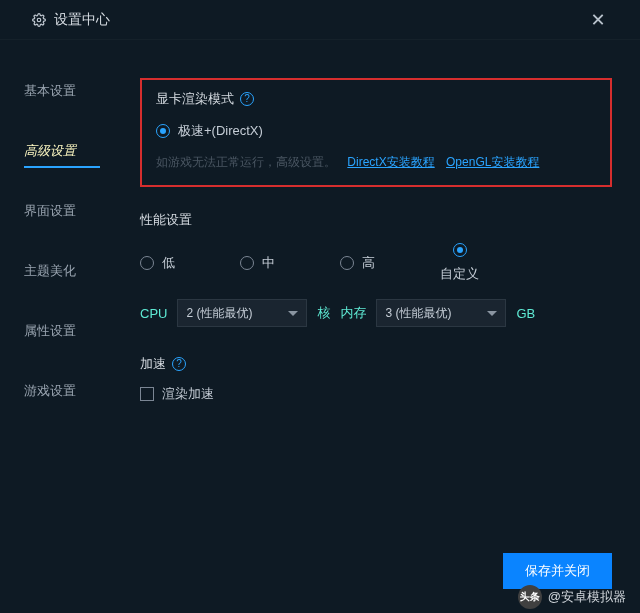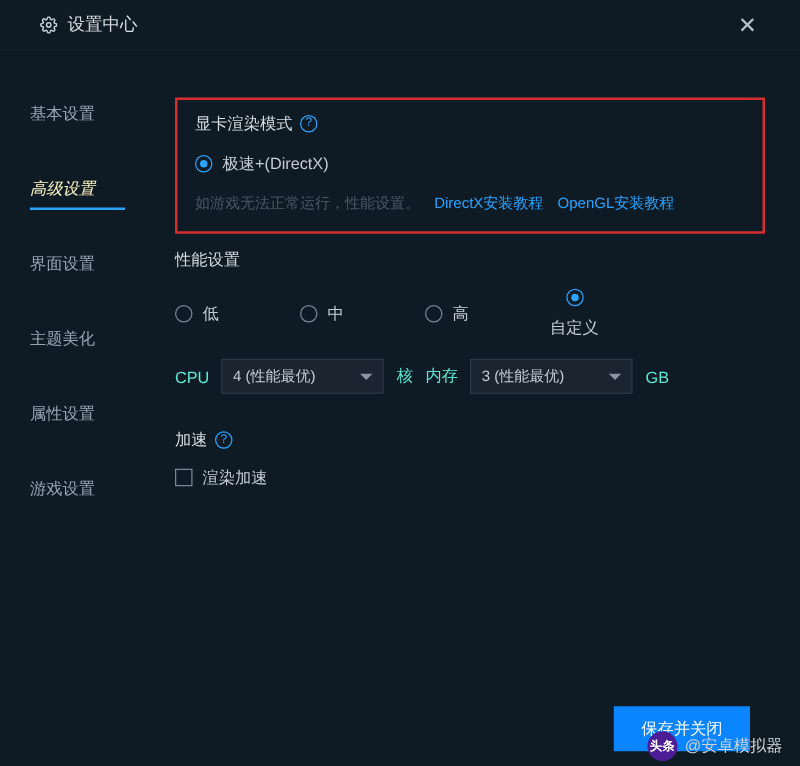--- a/index.html
+++ b/index.html
@@ -67,21 +67,21 @@
     height: 2px;
     background: #2aa4ff;
   }
   .main {
     flex: 1;
     padding: 8px 28px 0 10px;
   }
   .highlight-box {
     border: 2px solid #d62e2e;
     padding: 10px 12px 14px 14px;
-    margin-bottom: 12px;
+    margin-bottom: 24px;
   }
   .section-title {
     color: #d6dce2;
     font-size: 13px;
     display: flex;
     align-items: center;
     gap: 6px;
     margin-bottom: 14px;
   }
   .help-icon {
@@ -124,20 +124,21 @@
     background: #2aa4ff;
     border-radius: 50%;
     top: 3px; left: 3px;
   }
   .hint-row {
     font-size: 12px;
     color: #4a5662;
   }
   .hint-row a {
     color: #2aa4ff;
+    text-decoration: underline;
     margin-left: 8px;
     cursor: pointer;
   }
   .perf-section { margin-bottom: 28px; }
   .perf-radios {
     display: flex;
     align-items: center;
     margin-bottom: 16px;
   }
   .perf-radios .radio { width: 100px; }
@@ -179,23 +180,22 @@
   .checkbox .box {
     width: 14px; height: 14px;
     border: 1.5px solid #7b8694;
   }
   .footer {
     position: absolute;
     bottom: 0;
     left: 0; right: 0;
     height: 60px;
     display: flex;
-    align-items: center;
     justify-content: flex-end;
-    padding-right: 40px;
+    padding-right: 28px;
   }
   .save-btn {
     background: #0a84ff;
     color: #fff;
     border: none;
     height: 36px;
     padding: 0 22px;
     font-size: 13px;
     cursor: pointer;
   }
@@ -206,21 +206,21 @@
     color: #cfd5da;
     font-size: 13px;
     display: flex;
     align-items: center;
     gap: 6px;
     background: rgba(0,0,0,0.0);
   }
   .wm-badge {
     width: 24px; height: 24px;
     border-radius: 50%;
-    background: #4c1d95;
+    background: #404040;
     color: #fff;
     font-size: 10px;
     display: inline-flex;
     align-items: center;
     justify-content: center;
     font-weight: bold;
   }
 </style>
 </head>
 <body>
@@ -254,21 +254,21 @@
         <span>显卡渲染模式</span>
         <span class="help-icon">?</span>
       </div>
       <div class="radio-row">
         <span class="radio selected">
           <span class="circle"></span>
           <span>极速+(DirectX)</span>
         </span>
       </div>
       <div class="hint-row">
-        <span>如游戏无法正常运行，性能设置。</span>
+        <span>如游戏无法正常运行，高级设置。</span>
         <a>DirectX安装教程</a>
         <a>OpenGL安装教程</a>
       </div>
     </div>
 
     <div class="perf-section">
       <div class="section-title">
         <span>性能设置</span>
       </div>
       <div class="perf-radios">
@@ -285,21 +285,21 @@
           <span>高</span>
         </span>
         <span class="radio selected">
           <span class="circle"></span>
           <span>自定义</span>
         </span>
       </div>
       <div class="row">
         <span class="label-sm">CPU</span>
         <div class="select cpu">
-          <span>4 (性能最优)</span>
+          <span>2 (性能最优)</span>
           <span class="caret"></span>
         </div>
         <span class="label-sm">核</span>
         <span class="label-sm">内存</span>
         <div class="select mem">
           <span>3 (性能最优)</span>
           <span class="caret"></span>
         </div>
         <span class="label-sm">GB</span>
       </div>

